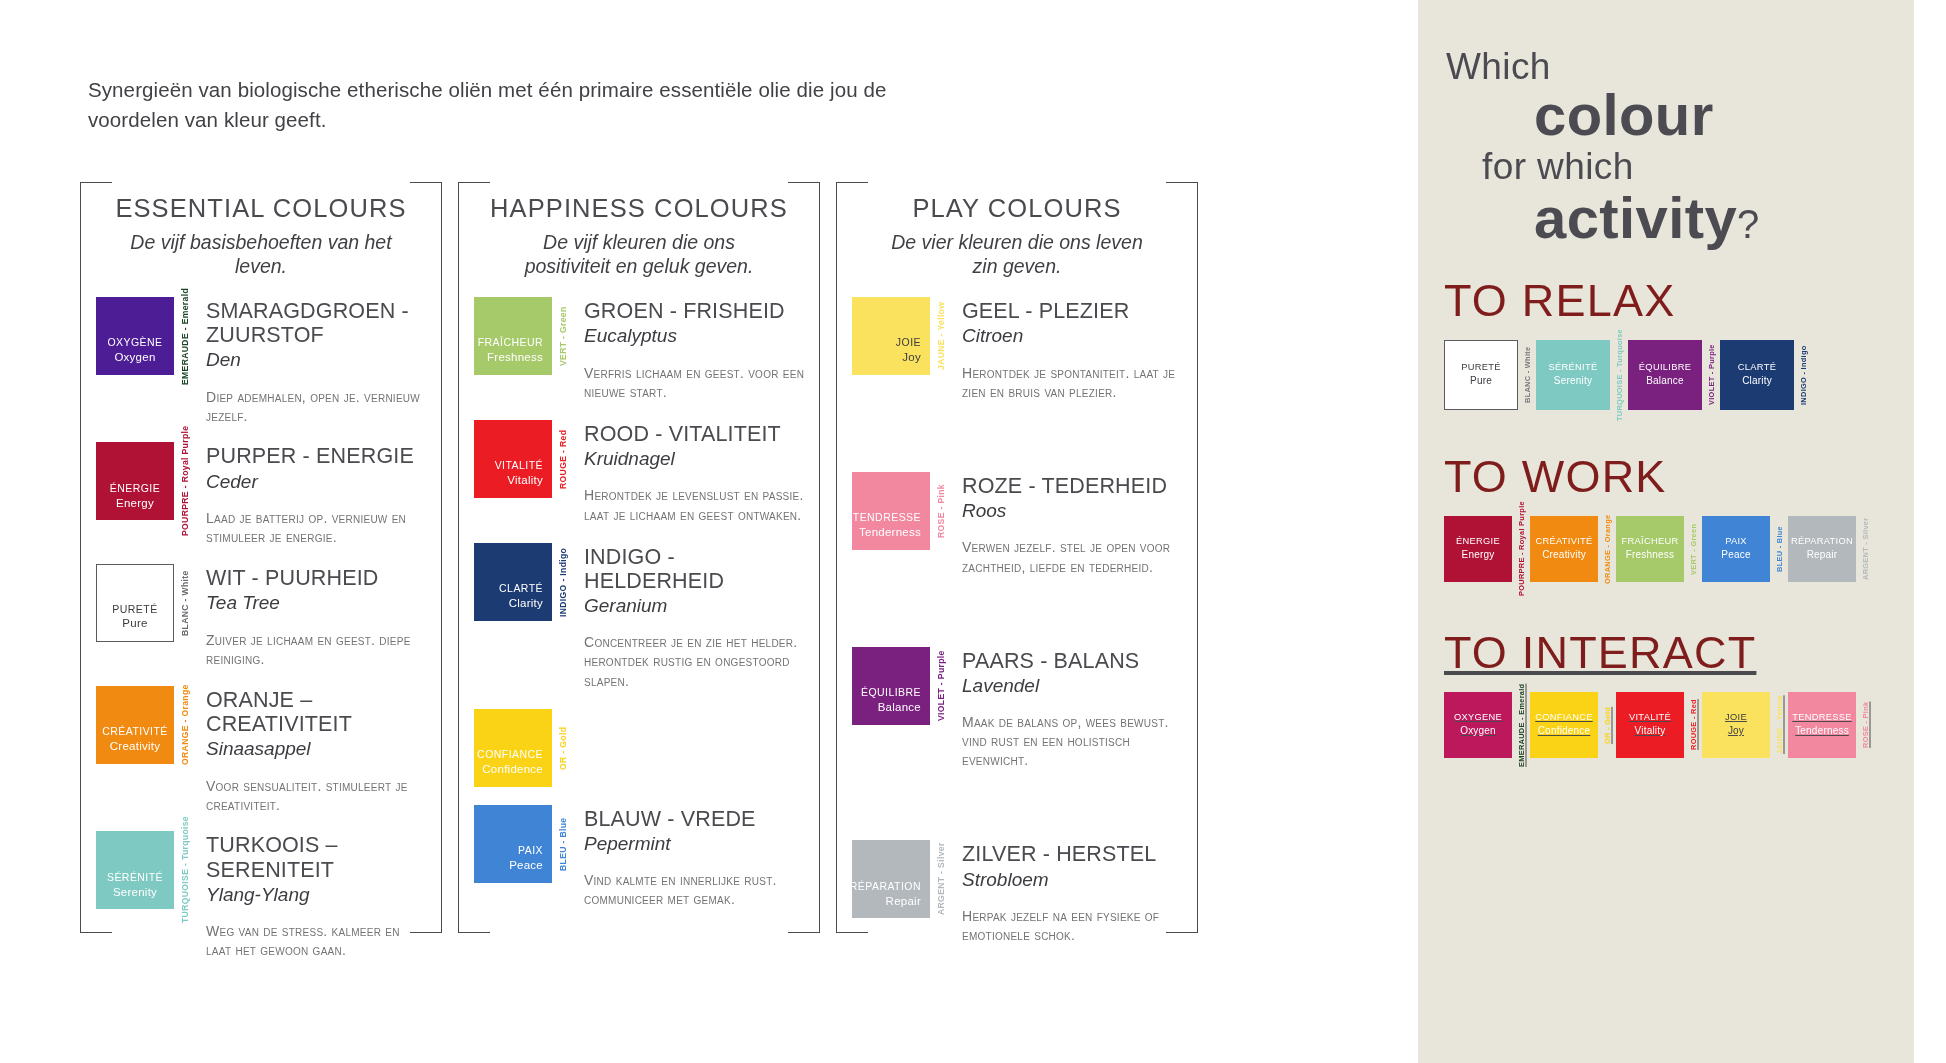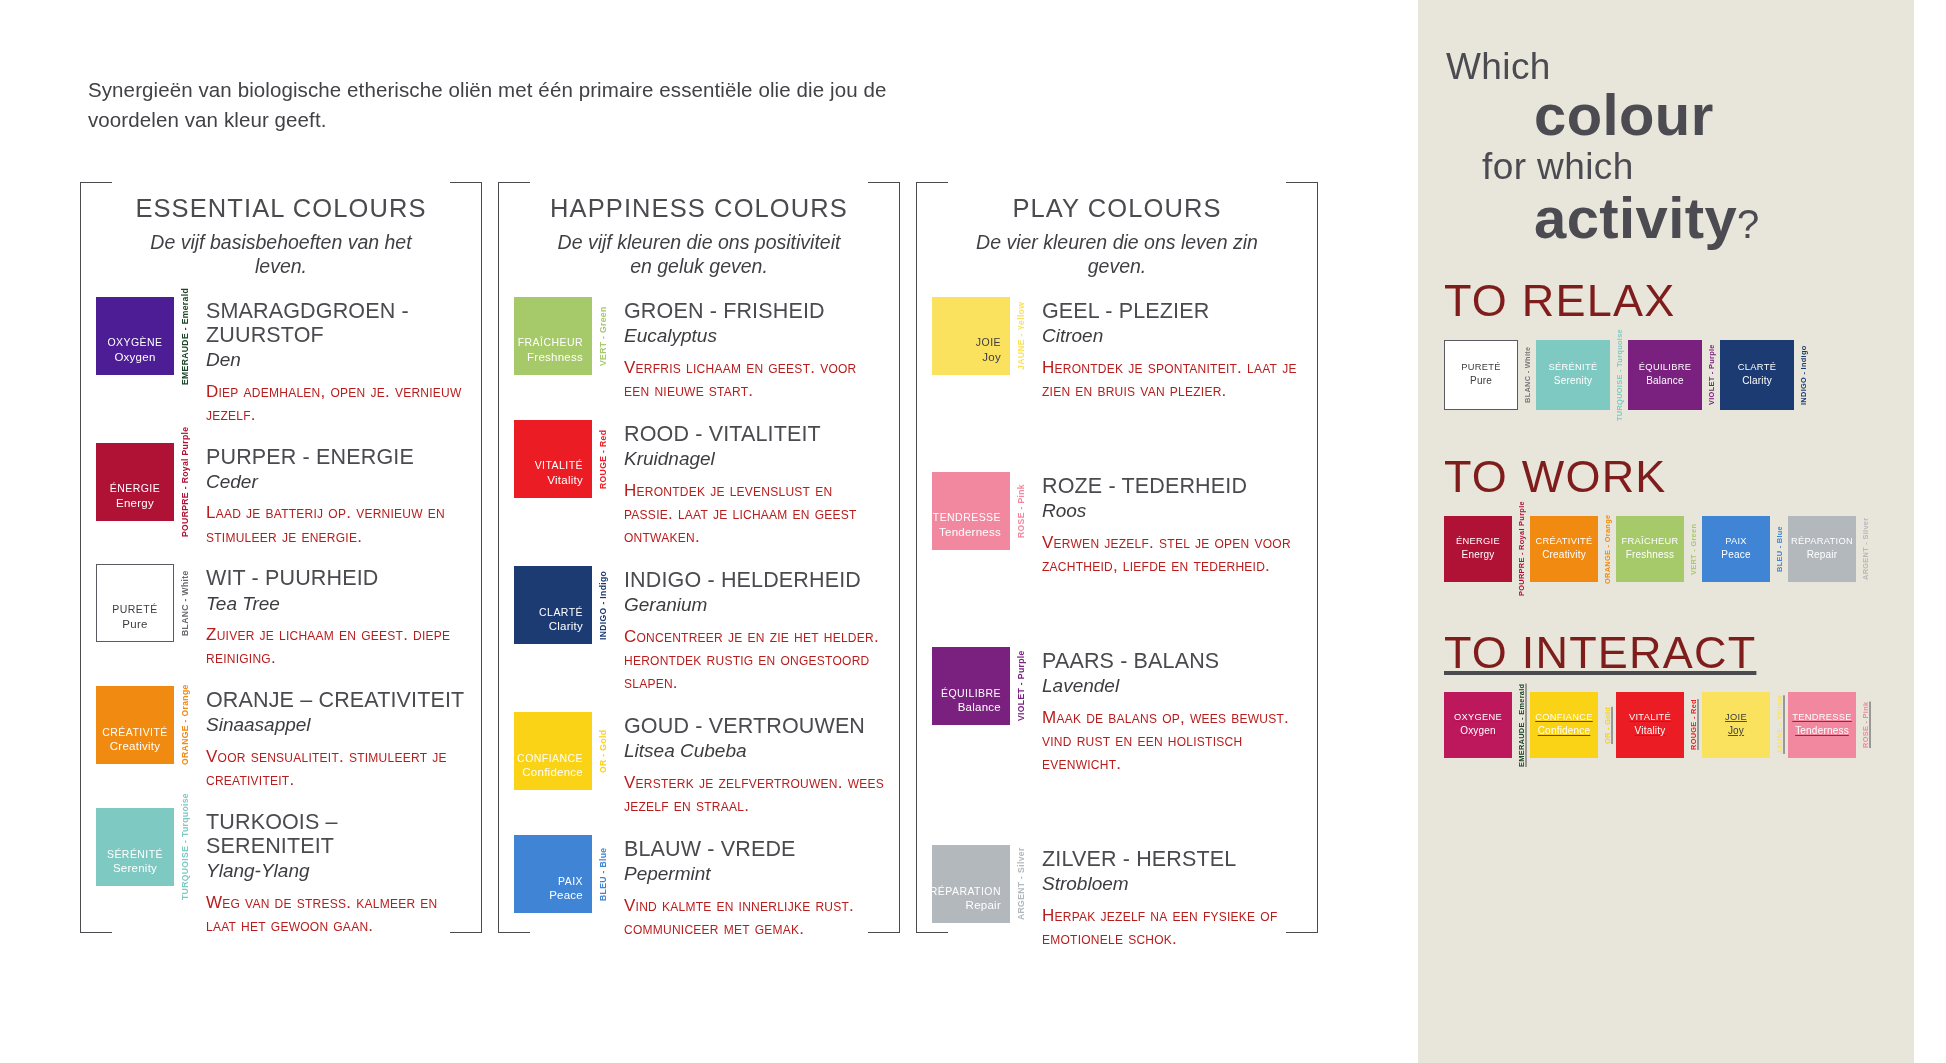--- a/index.html
+++ b/index.html
@@ -30,21 +30,21 @@
     letter-spacing: .1px;
   }
 
   .columns {
     position: absolute;
     left: 80px; top: 182px;
     width: 1320px;
     display: flex;
     gap: 0px;
   }
-  .col { position: relative; width: 402px; margin-right: 8px; }
+  .col { position: relative; width: 362px; margin-right: 8px; }
   .col:nth-child(2) { margin-left: 8px; }
   .col:nth-child(3) { margin-left: 8px; }
 
   
   .bracket {
     position: absolute;
     left: 0; top: 0;
     width: 100%;
     height: 100%;
     pointer-events: none;
@@ -100,21 +100,21 @@
     margin-left: 4px;
     width: 14px;
     font-weight: 700;
     white-space: nowrap;
   }
 
   .etext { padding-left: 14px; padding-top: 2px; flex: 1; }
   .etitle { font-size: 21.5px; color: #4a4a4f; line-height: 1.12; letter-spacing: .15px;}
   .eoil { font-size: 19px; font-style: italic; color: #3c3c41; line-height: 1.25; margin-top: 1px;}
   .edesc {
-    font-size: 17px; color: #b91c1c; line-height: 1.36; margin-top: 8px;
+    font-size: 14px; color: #737373; line-height: 1.36; margin-top: 16px;
     font-variant: small-caps; text-transform: lowercase; letter-spacing: .25px;
   }
   .edesc::first-letter { text-transform: uppercase; }
 
   
   .col-happiness .swatch { align-items: flex-end; padding-right: 9px; }
   .col-play .swatch { align-items: flex-end; padding-right: 9px; }
 
   
   .right-pane {
@@ -308,25 +308,20 @@
                 <div class="edesc">Concentreer je en zie het helder. Herontdek rustig en ongestoord slapen.</div>
               </div>
             </div>
             <div class="entry" style="margin-bottom: 18px;">
               <div class="swatch-wrap">
                 <div class="swatch light-text" style="background: rgb(250, 210, 22);">
                   <div class="fr">CONFIANCE</div>
                   <div class="en">Confidence</div>
                 </div>
                 <div class="vlabel" style="color: rgb(250, 210, 22);">OR - Gold</div>
-              </div>
-              <div class="etext">
-                <div class="etitle">GOUD - VERTROUWEN</div>
-                <div class="eoil">Litsea Cubeba</div>
-                <div class="edesc">Versterk je zelfvertrouwen. Wees jezelf en straal.</div>
               </div>
             </div>
             <div class="entry">
               <div class="swatch-wrap">
                 <div class="swatch light-text" style="background: rgb(64, 132, 214);">
                   <div class="fr">PAIX</div>
                   <div class="en">Peace</div>
                 </div>
                 <div class="vlabel" style="color: rgb(64, 132, 214);">BLEU - Blue</div>
               </div>

